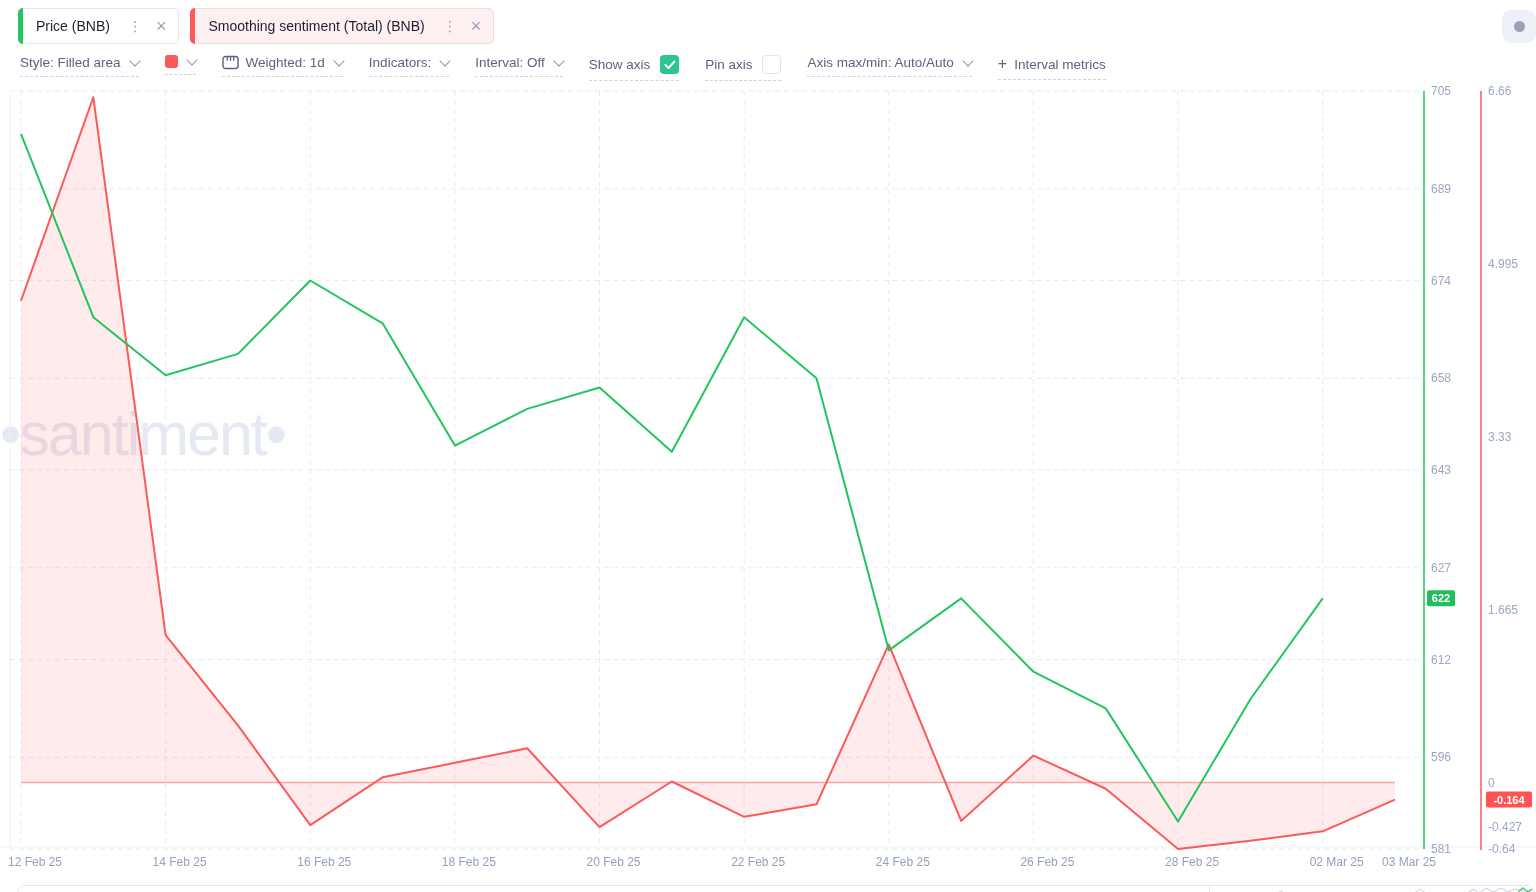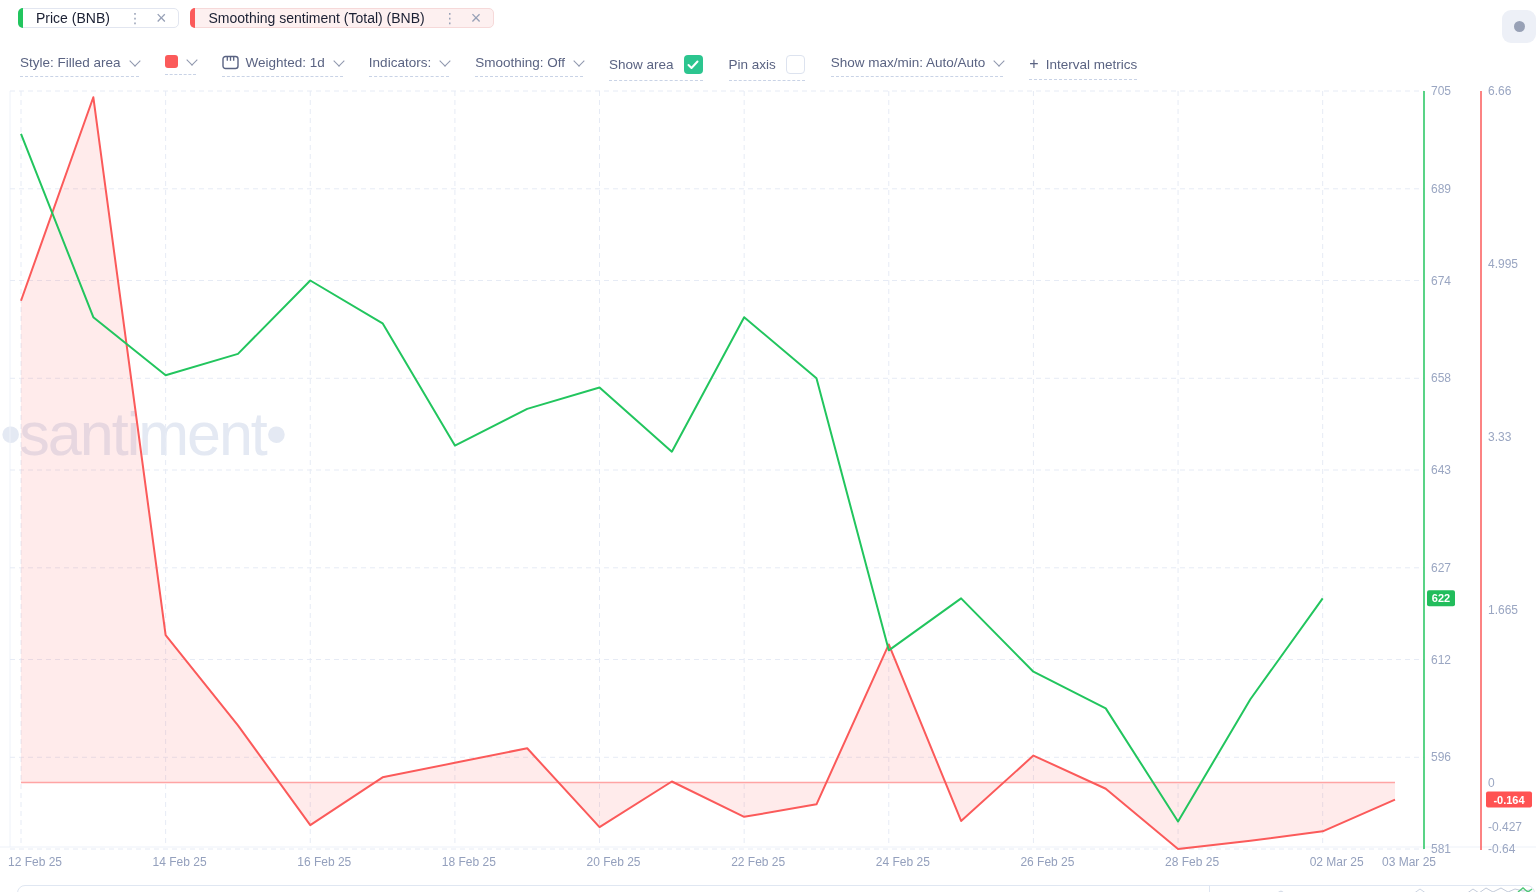--- a/index.html
+++ b/index.html
@@ -2,21 +2,21 @@
 <html><head>
 <meta charset="utf-8">
 <style>
   html,body{margin:0;padding:0}
   body{
     width:1536px;height:892px;overflow:hidden;position:relative;
     background:#ffffff;font-family:"Liberation Sans",sans-serif;
   }
   
   .chips-row{position:absolute;left:18px;top:8px;display:flex;gap:11px;z-index:3}
-  .chip{position:relative;display:flex;align-items:center;height:20px;
+  .chip{position:relative;display:flex;align-items:center;height:36px;
     border:1px solid #e2e6f0;border-radius:5px;background:#fff;padding:0 10px 0 17px;box-sizing:border-box}
   .chip.tinted{background:#fdf0f0;border-color:#f6d9d9}
   .chip-bar{position:absolute;left:-1px;top:-1px;bottom:-1px;width:5px;border-radius:5px 0 0 5px}
   .chip-label{font-size:14px;color:#1b2033;white-space:nowrap}
   .chip-kebab{margin-left:15px;color:#97a0b6;font-size:14px;padding:0 3px;cursor:pointer;line-height:1}
   .chip-close{margin-left:9px;color:#97a0b6;font-size:18px;line-height:1;cursor:pointer;padding:0 2px}
   
   .toolbar{position:absolute;left:20px;top:55px;display:flex;align-items:flex-start;gap:26px;z-index:3}
   .titem{display:flex;align-items:center;gap:7px;font-size:13.5px;color:#5a6382;
     border-bottom:1px dashed #c9d3e6;padding-bottom:6px;cursor:pointer;white-space:nowrap}
@@ -78,39 +78,39 @@
       <line x1="11.7" y1="1.5" x2="11.7" y2="5.8" stroke="#5a6382" stroke-width="1.3"></line>
     </svg>
     <span>Weighted: 1d</span>
     <span class="chev"></span>
   </div>
   <div class="titem">
     <span>Indicators:</span>
     <span class="chev"></span>
   </div>
   <div class="titem">
-    <span>Smoothing: Off</span>
+    <span>Interval: Off</span>
     <span class="chev"></span>
   </div>
   <div class="titem">
-    <span>Show area</span>
+    <span>Show axis</span>
     <span class="cbox checked" id="show-axis-box">
       <svg width="12" height="10" viewBox="0 0 12 10">
         <polyline points="1.5,5 4.5,8 10.5,1.5" stroke="#ffffff" stroke-width="2" fill="none" stroke-linecap="round" stroke-linejoin="round"></polyline>
       </svg>
     </span>
   </div>
   <div class="titem">
     <span>Pin axis</span>
     <span class="cbox" id="pin-axis-box">
       
     </span>
   </div>
   <div class="titem">
-    <span>Show max/min: Auto/Auto</span>
+    <span>Axis max/min: Auto/Auto</span>
     <span class="chev"></span>
   </div>
   <div class="titem">
     <span class="plus">+</span>
     <span>Interval metrics</span>
   </div>
 </div>
 
 <div class="watermark">•santiment•</div>
 

